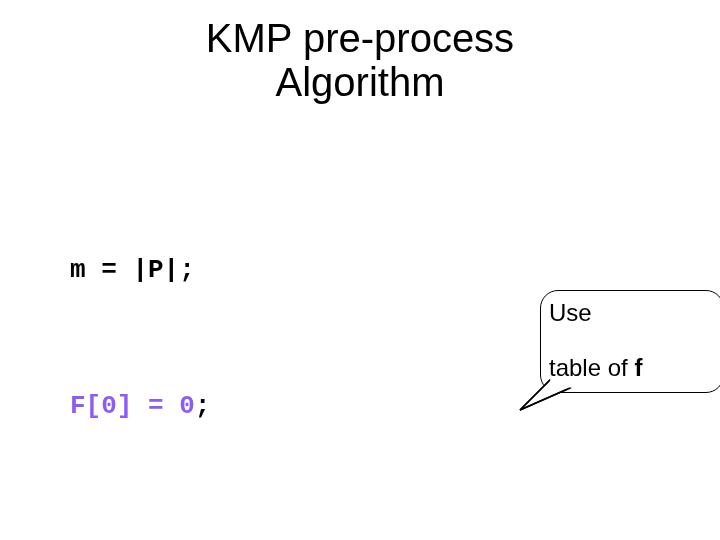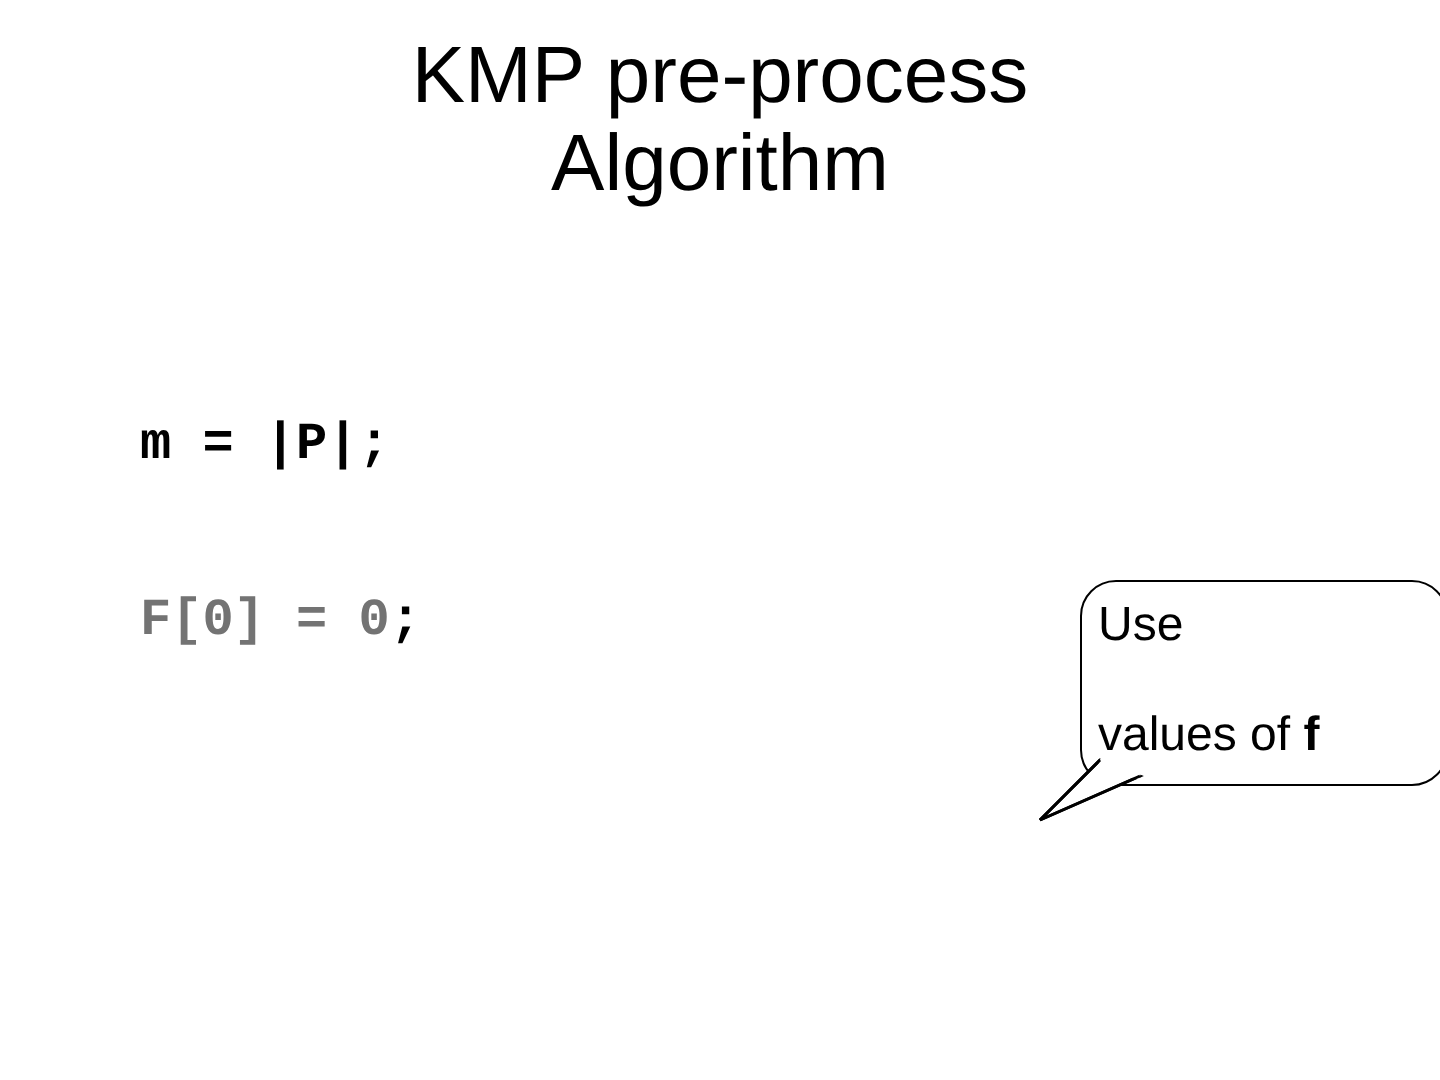--- a/index.html
+++ b/index.html
@@ -32,22 +32,22 @@
   .code-block {
     position: absolute;
     top: 150px;
     left: 70px;
     font-family: "Courier New", Courier, monospace;
     font-size: 26px;
     line-height: 1.12;
     font-weight: bold;
     white-space: pre;
   }
-  .code-line { display: block; }
-  .k-red   { color: #737373; }
+  .code-line { display: block; margin-top: 48px; }
+  .k-red   { color: #8b5cf6; }
   .k-black { color: #000; }
   .callout {
     position: absolute;
     top: 290px;
     left: 540px;
     width: 150px;
     padding: 8px 24px 10px 8px;
     background: #fff;
     border: 1.5px solid #000;
     border-radius: 18px;
@@ -83,21 +83,21 @@
     
     
     
     
     
   </div>
 
   <div class="callout">
     <span>Use</span><br>
     <br>
-    <span>values of </span><span class="b">f</span>
+    <span>table of </span><span class="b">f</span>
   </div>
 
   <div class="callout-tail">
     <svg width="60" height="40">
       <polygon points="30,0 50,8 0,30" fill="#fff" stroke="#000" stroke-width="1.5"></polygon>
       <polygon points="32,2 46,8 30,4" fill="#fff" stroke="#fff" stroke-width="0"></polygon>
       <line x1="30" y1="0" x2="50" y2="8" stroke="#fff" stroke-width="4"></line>
       <line x1="30" y1="0" x2="0" y2="30" stroke="#000" stroke-width="1.5"></line>
       <line x1="50" y1="8" x2="0" y2="30" stroke="#000" stroke-width="1.5"></line>
     </svg>

